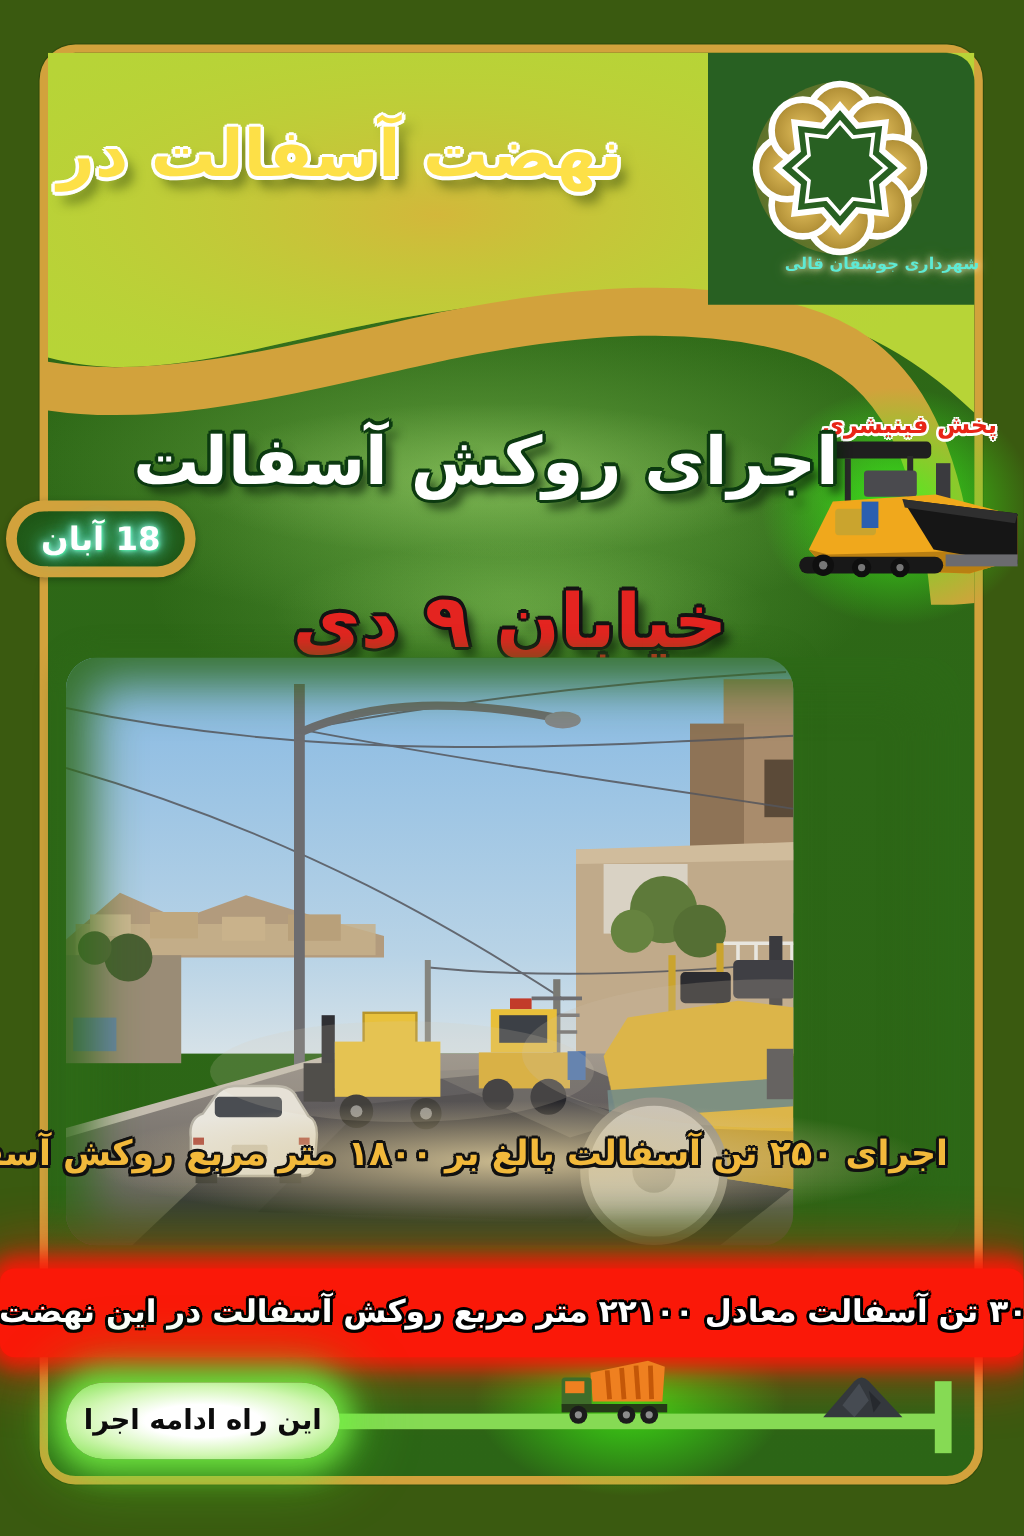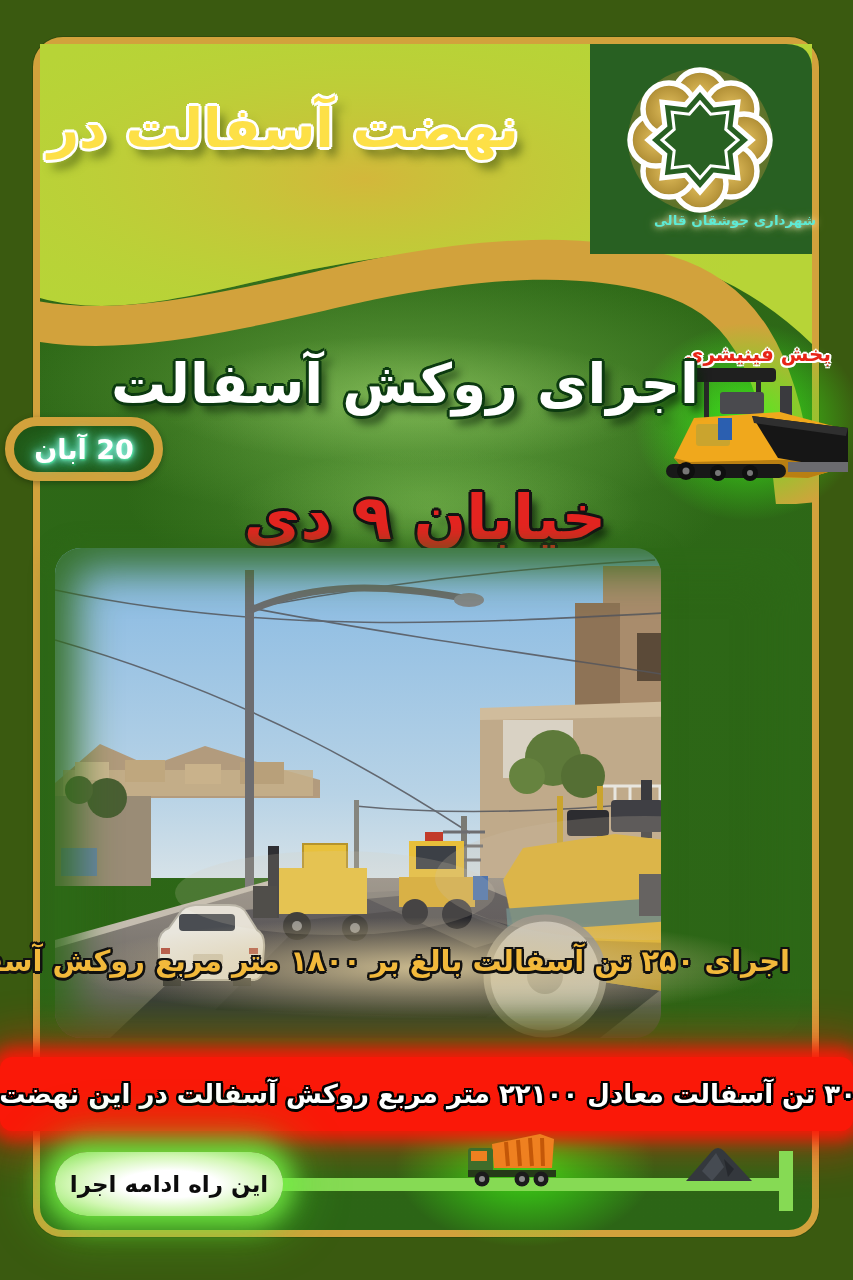--- a/index.html
+++ b/index.html
@@ -192,21 +192,21 @@
   <circle cx="90" cy="107" r="8" fill="#0f0f0f"></circle>
     <circle cx="90" cy="107" r="3" fill="#777"></circle>
   <rect x="128" y="96" width="60" height="10" fill="#6b6b6f"></rect>
 </svg>
 
 <div class="abs glow" style="left:150px;top:335px;width:520px;height:130px;
      background:radial-gradient(ellipse at center, rgba(165,218,115,.45) 0%, rgba(165,218,115,0) 70%);"></div>
 <div class="abs main-title" dir="rtl">اجرای روکش آسفالت</div>
 
 <div class="abs date-badge">
-  <span dir="rtl">20 آبان</span>
+  <span dir="rtl">18 آبان</span>
 </div>
 
 <div class="abs glow" style="left:225px;top:450px;width:420px;height:120px;
      background:radial-gradient(ellipse at center, rgba(150,210,100,.35) 0%, rgba(150,210,100,0) 70%);"></div>
 <div class="abs street-title" dir="rtl">خیابان ۹ دی</div>
 
 <div class="abs photo">
 <svg width="745" height="490" viewBox="0 0 745 490">
   <defs>
     <linearGradient id="sky" x1="0" y1="0" x2="0" y2="1">

